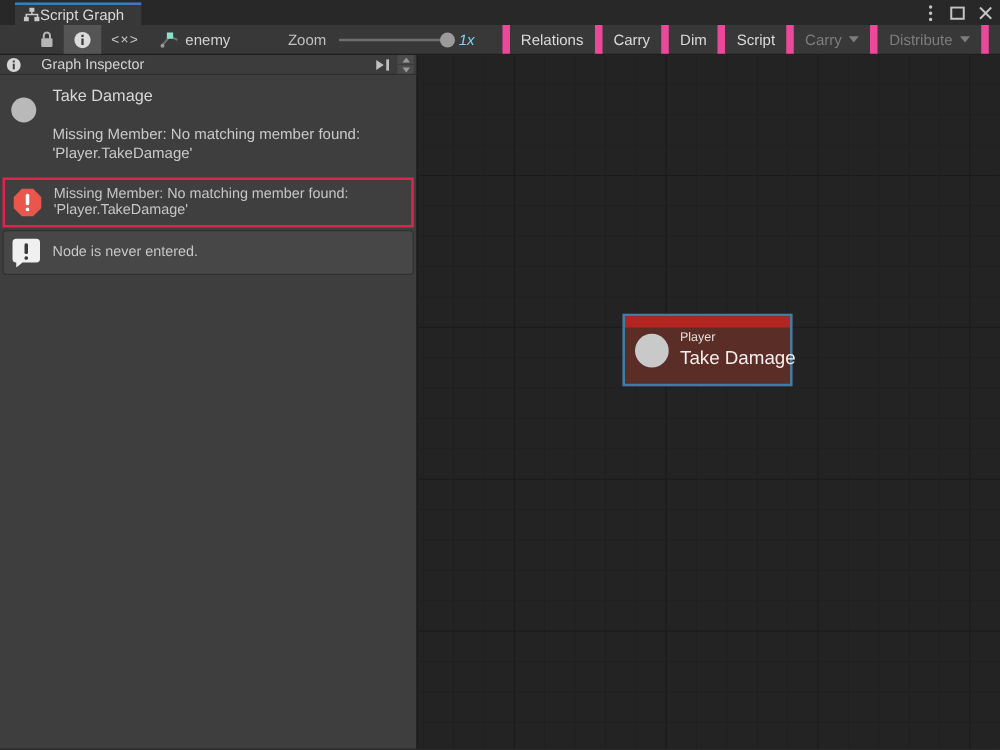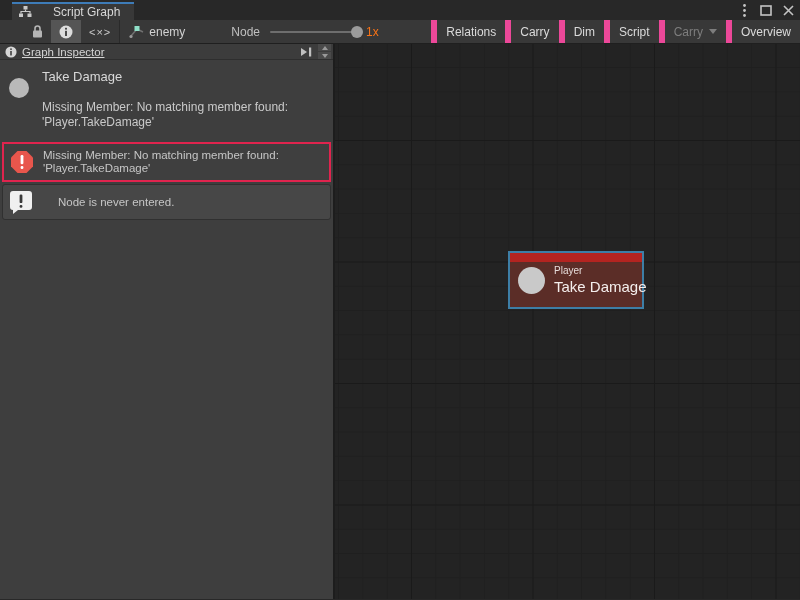--- a/index.html
+++ b/index.html
@@ -2,81 +2,81 @@
 <html><head>
 <meta charset="utf-8">
 <style>
   * { margin:0; padding:0; box-sizing:border-box; }
   html,body { width:800px; height:600px; overflow:hidden; background:#282828;
     font-family:"Liberation Sans", sans-serif; color:#d2d2d2; }
 
   
   .titlebar { height:20px; background:#282828; display:flex; align-items:flex-end; position:relative; }
   .tab { margin-left:12px; height:18px; background:#383838; border-top:2px solid #3e7cb8;
-    display:flex; align-items:center; gap:21px; padding:0 14px 0 7px; }
+    display:flex; align-items:center; gap:0; padding:0 14px 0 7px; }
   .tab-label { font-size:12px; color:#d8d8d8; white-space:nowrap; }
   .win-controls { position:absolute; right:4px; top:0; height:20px; display:flex; align-items:center; gap:6px; }
   .wc-btn { width:16px; height:16px; display:flex; align-items:center; justify-content:center; cursor:pointer; }
 
   
   .toolbar { height:24px; background:#383838; border-bottom:1px solid #1f1f1f;
     display:flex; align-items:stretch; font-size:12px; }
   .tool-btn { display:flex; align-items:center; justify-content:center; padding:0 8px; color:#dadada; cursor:pointer; }
   .tool-btn.active { background:#555555; }
   .tool-sep { width:1px; background:#2a2a2a; }
   .code-glyph { font-size:11px; color:#cbcbcb; letter-spacing:1px; }
   .enemy-item { display:flex; align-items:center; gap:5px; padding:0 8px; cursor:pointer; }
   .zoom-group { display:flex; align-items:center; margin-left:38px; }
   .zoom-label { color:#c0c0c0; margin-right:10px; }
   .zoom-track { position:relative; width:90px; height:2px; background:#6e6e6e; border-radius:1px; cursor:pointer; }
   .zoom-handle { position:absolute; right:-3px; top:-5px; width:12px; height:12px; border-radius:50%; background:#9b9b9b; }
-  .zoom-value { color:#f97316; margin-left:6px; margin-right:22px; }
+  .zoom-value { color:#7dd3fc; margin-left:6px; margin-right:22px;font-style:italic; }
   .tb-right { display:flex; margin-left:auto; }
   .tb-right .tool-btn { border-left:6px solid #ec4899; padding:0 9px; white-space:nowrap; }
   .tool-btn.disabled { color:#7d7d7d; cursor:default; }
   .dd-arrow { width:0; height:0; border-left:4px solid transparent; border-right:4px solid transparent;
     border-top:5px solid #7d7d7d; margin-left:6px; display:inline-block; }
 
   
   .main { display:flex; height:555px; }
 
   
   .inspector { width:335px; background:#3e3e3e; border-right:2px solid #1d1d1d; display:flex; flex-direction:column; }
   .insp-header { height:16px; background:#3c3c3c; border-bottom:1px solid #2e2e2e;
     display:flex; align-items:center; padding:0 2px 0 5px; font-size:11.5px; }
-  .insp-title { margin-left:5px; color:#d4d4d4; flex:1;text-decoration:underline; }
+  .insp-title { margin-left:16px; color:#d4d4d4; flex:1; }
   .dock-btn { display:flex; align-items:center; justify-content:center; width:18px; height:14px; cursor:pointer; }
   .scroll-arrows { display:flex; flex-direction:column; gap:1px; margin-left:3px; }
   .sa-btn { width:13px; height:7px; background:#4a4a4a; display:flex; align-items:center; justify-content:center; cursor:pointer; }
   .tri-up { width:0; height:0; border-left:3px solid transparent; border-right:3px solid transparent; border-bottom:4px solid #999; }
   .tri-down { width:0; height:0; border-left:3px solid transparent; border-right:3px solid transparent; border-top:4px solid #999; }
 
   .node-summary { display:flex; padding:9px 8px 10px 9px; }
   .summary-circle { width:20px; height:20px; border-radius:50%; background:#b9b9b9; margin-top:9px; flex-shrink:0; }
   .summary-text { margin-left:13px; font-size:12px; line-height:15px; color:#c9c9c9; }
   .summary-title { font-size:13px; color:#d8d8d8; margin-bottom:1px; }
   .summary-gap { height:15px; }
 
   .msg-box { margin:2px 2px 0 2px; display:flex; align-items:center; padding:5px 6px; }
   .msg-error { border:2px solid #e0244e; background:#3f3f3f; }
-  .msg-warning { background:#474747; border:1px solid #303030; border-radius:3px; margin-top:2px;gap:16px; }
+  .msg-warning { background:#474747; border:1px solid #303030; border-radius:3px; margin-top:2px; }
   .msg-icon { width:24px; height:24px; flex-shrink:0; margin-right:9px; }
   .msg-text { font-size:11.5px; line-height:13px; color:#c6c6c6; }
 
   
   .canvas { flex:1; position:relative; background-color:#232323;
     background-image:
       linear-gradient(#1a1a1a 1px, transparent 1px),
       linear-gradient(90deg, #1a1a1a 1px, transparent 1px),
       linear-gradient(#1f1f1f 1px, transparent 1px),
       linear-gradient(90deg, #1f1f1f 1px, transparent 1px);
     background-size:121.5px 121.5px, 121.5px 121.5px, 24.3px 24.3px, 24.3px 24.3px;
     background-position:76px 96px; }
 
-  .graph-node { position:absolute; left:173px; top:207px; width:136px; height:58px;
+  .graph-node { position:absolute; left:163px; top:207px; width:136px; height:58px;
     border:2px solid #3d7ea6; background:#5b2d27; cursor:pointer; }
   .gn-header { height:9px; background:#b42420; }
   .gn-body { display:flex; align-items:center; padding:3px 6px 3px 8px; }
   .gn-circle { width:27px; height:27px; border-radius:50%; background:#c9c9c9; flex-shrink:0; }
   .gn-texts { margin-left:9px; }
   .gn-sub { font-size:10px; color:#e6dcda; margin-bottom:2px; }
   .gn-title { font-size:15px; color:#f4eeec; white-space:nowrap; }
 
   svg { display:block; }
 </style>
@@ -142,41 +142,45 @@
     <span>
       <svg width="16" height="14" viewBox="0 0 16 14">
         <path d="M9 4 L3 11 M9 4 L15 7" stroke="#6f6f6f" stroke-width="1.6" fill="none"></path>
         <circle cx="3" cy="11.5" r="1.6" fill="#9a9a9a"></circle>
         <rect x="6.5" y="1" width="5" height="5" fill="#8fe0c8"></rect>
       </svg>
     </span>
     <span>enemy</span>
   </div>
   <div class="zoom-group">
-    <span class="zoom-label">Node</span>
+    <span class="zoom-label">Zoom</span>
     <div class="zoom-track">
       <div class="zoom-handle"></div>
     </div>
     <span class="zoom-value">1x</span>
   </div>
   <div class="tb-right">
     <div class="tool-btn">
       <span>Relations</span>
     </div>
     <div class="tool-btn">
       <span>Carry</span>
     </div>
     <div class="tool-btn">
       <span>Dim</span>
     </div>
     <div class="tool-btn">
       <span>Script</span>
     </div>
     <div class="tool-btn disabled">
       <span>Carry</span>
+      <span class="dd-arrow"></span>
+    </div>
+    <div class="tool-btn disabled">
+      <span>Distribute</span>
       <span class="dd-arrow"></span>
     </div>
     <div class="tool-btn">
       <span>Overview</span>
     </div>
 
   </div>
 </div>
 
 <div class="main">

